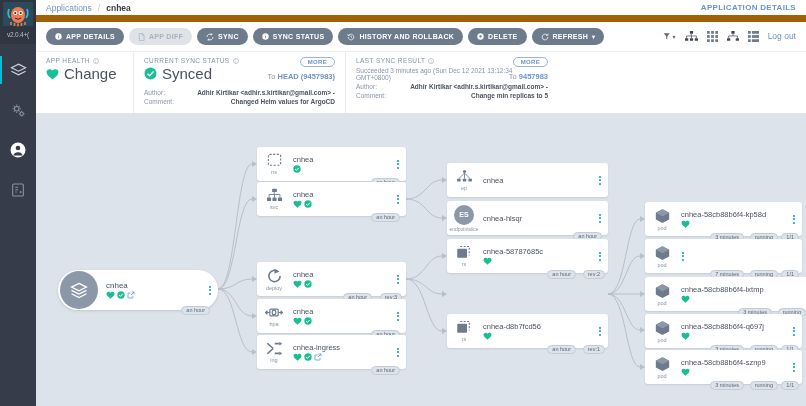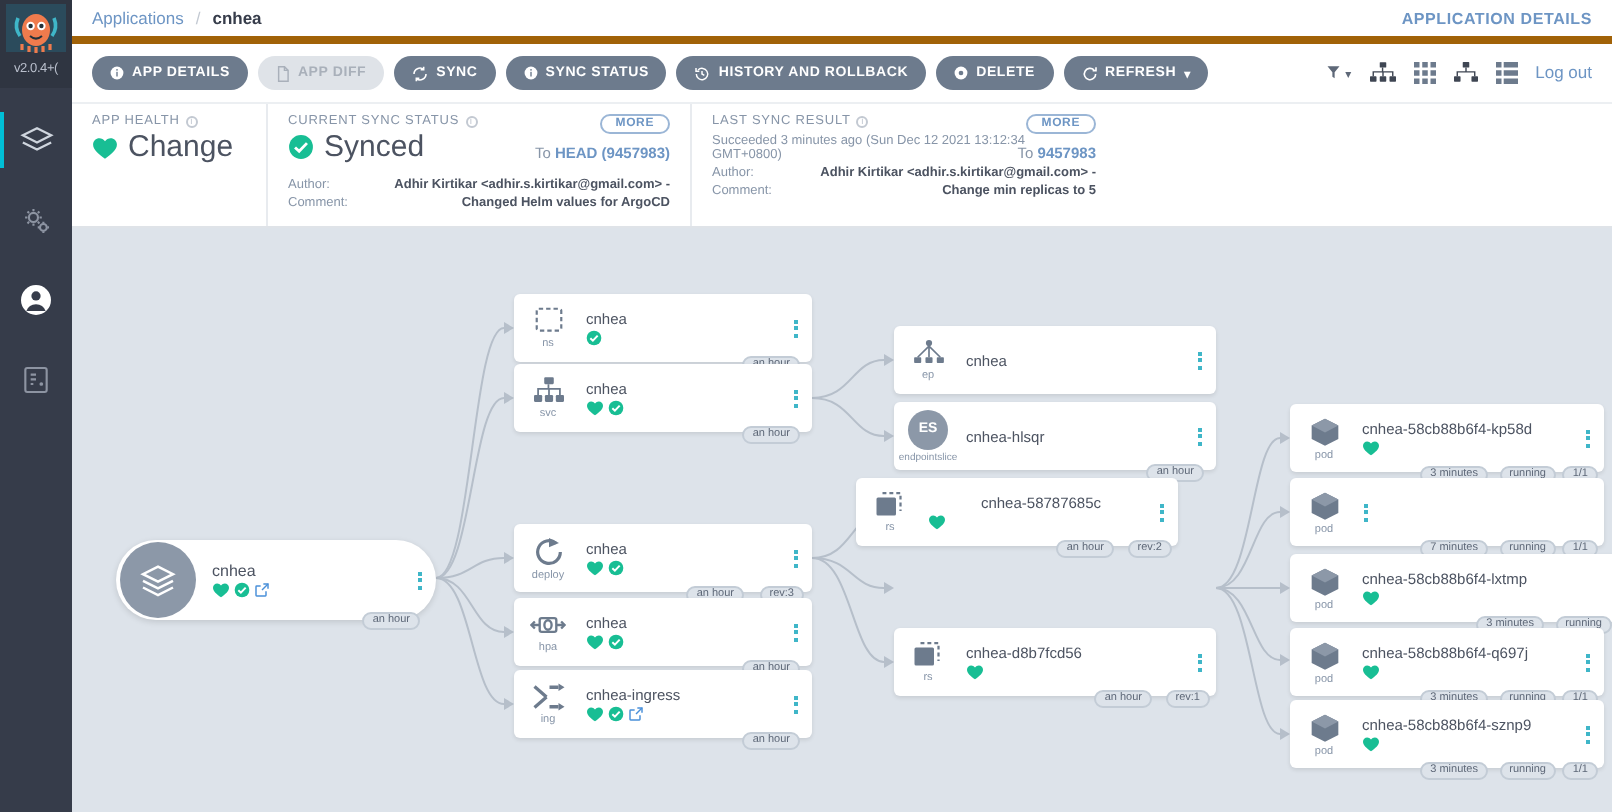--- a/index.html
+++ b/index.html
@@ -33,21 +33,21 @@
   }
   .nav-item.active::before {
     content: ""; position: absolute; left: 0; top: 6px;
     width: 2px; height: 28px; background: #00bfd6;
   }
   .nav-item svg { display: block; }
 
   
   .topbar {
     position: absolute; left: 36px; top: 0; width: 770px; height: 22px;
-    background: #fff; border-bottom: 4px solid #a16207;
+    background: #fff; border-bottom: 7px solid #a16207;
     display: flex; align-items: center; padding: 0 10px;
   }
   .crumb-link { font-size: 8.5px; color: #6d95c4; }
   .crumb-sep { font-size: 8.5px; color: #c3c9d2; margin: 0 6px; }
   .crumb-cur { font-size: 8.5px; color: #363c4a; font-weight: bold; }
   .app-details-label {
     margin-left: auto; font-size: 8px; color: #6d95c4;
     font-weight: bold; letter-spacing: 0.3px;
   }
 
@@ -662,21 +662,21 @@
         <div class="node-name">cnhea-hlsqr</div>
       </div>
       <div class="kebab">
           <i></i>
           <i></i>
           <i></i>
         </div>
       <div class="pill" style="right:6px;">an hour</div>
     </div>
 
-    <div class="node" style="left:392px; top:125px; width:161px; height:34px;text-align:center;">
+    <div class="node" style="left:411px; top:125px; width:161px; height:34px;">
       <div class="node-ico">
         <svg width="18" height="15" viewBox="0 0 24 20" fill="none" stroke="#6d7b8d" stroke-width="1.5">
           <path d="M7 2h12v12" stroke-dasharray="2.6 2"></path>
           <rect x="3" y="5" width="13" height="12" rx="1" fill="#6d7b8d" stroke="none"></rect>
         </svg>
         <span class="node-kind">rs</span>
       </div>
       <div class="node-body">
         <div class="node-name">cnhea-58787685c</div>
         <div class="node-badges">

